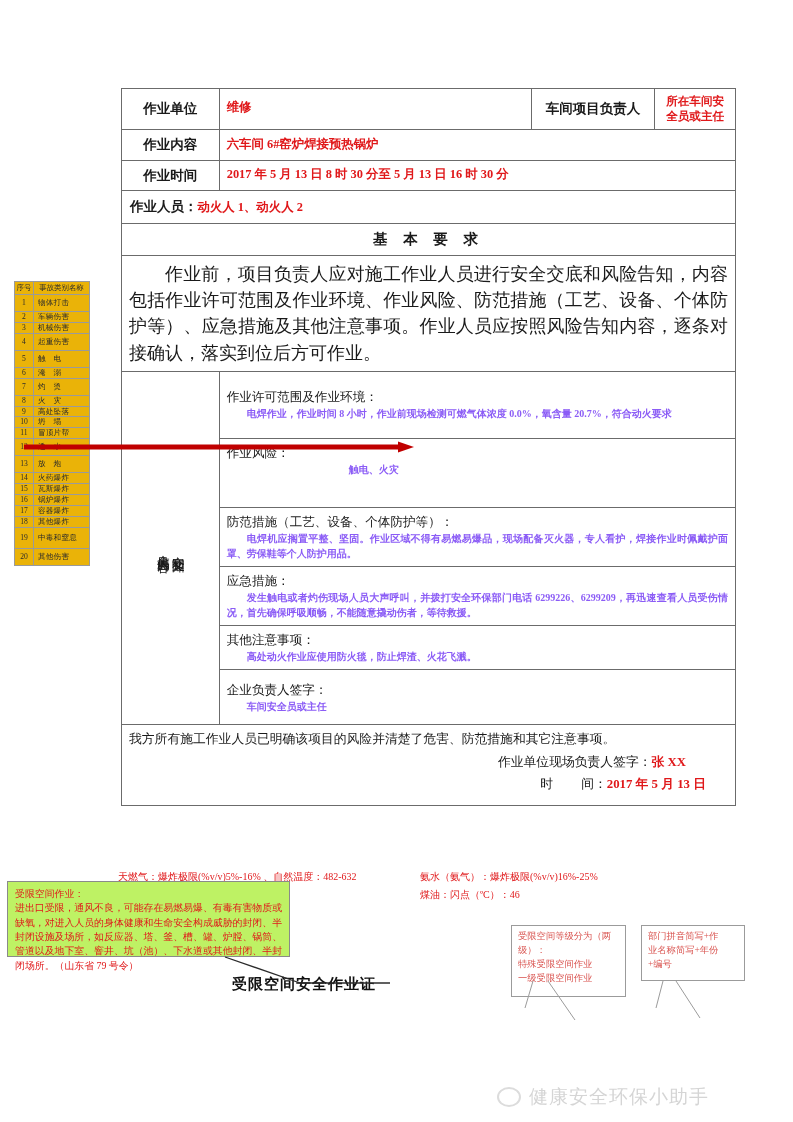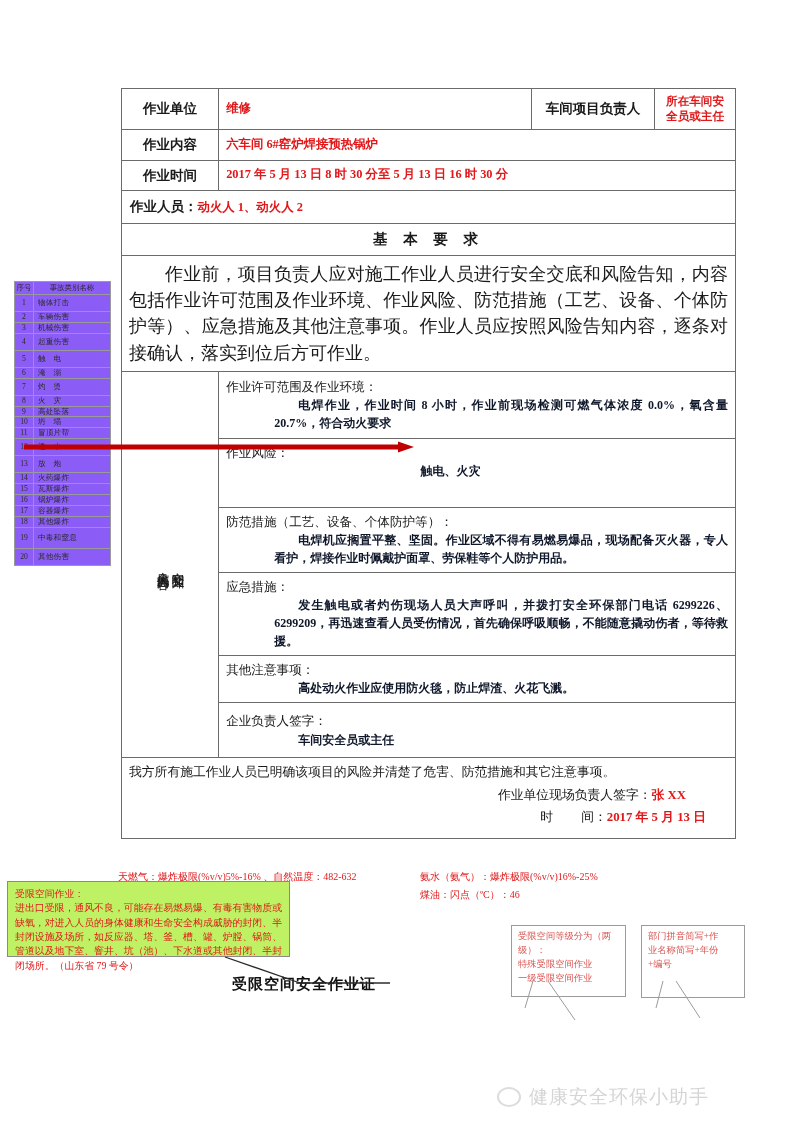--- a/index.html
+++ b/index.html
@@ -12,24 +12,24 @@
     overflow:hidden;
   }
   .page{position:absolute;left:0;top:0;width:793px;height:1122px;}
 
   
   .red{color:#e0181a;}
   .redbold{color:#e0181a;font-weight:bold;}
 
   
   #accident-table{
-    position:absolute;left:14px;top:281px;width:97px;
+    position:absolute;left:14px;top:281px;width:76px;
     border:1px solid #555;border-collapse:collapse;
     font-size:7.6px;line-height:1.05;
-    background:#8b5cf6;z-index:6;
+    background:#eab308;z-index:6;
   }
   #accident-table td,#accident-table th{
     border:1px solid #9a9a9a;
     padding:1px 1px;
     text-align:center;
     font-weight:normal;
     color:#2b2b2b;
     font-family:"Liberation Serif","DejaVu Serif",serif;
   }
   #accident-table th{font-size:7.4px;padding:2px 1px;}
@@ -53,21 +53,21 @@
     line-height:1.45;
   }
   .lbl{font-weight:bold;font-size:13.5px;white-space:nowrap;text-align:center;}
   .lbl-l{font-weight:bold;font-size:13.5px;white-space:nowrap;}
   .ctr{text-align:center;}
 
   .sec-title{text-align:center;font-weight:bold;font-size:14.5px;letter-spacing:6px;padding:4px 0;}
   .para{font-size:18px;line-height:1.55;text-indent:2em;text-align:justify;}
 
   .fldhead{font-size:12.6px;color:#1a1a1a;}
-  .fldbody{font-size:12px;font-weight:bold;color:#0f172a;line-height:1.5;text-indent:2em;text-align:justify;margin-left:48px;}
+  .fldbody{font-size:10px;font-weight:bold;color:#8b5cf6;line-height:1.5;text-indent:2em;text-align:justify;}
 
   
   .vlabel{
     width:26px;padding:2px 1px;text-align:center;
   }
   .vlabel .vwrap{
     display:flex;flex-direction:row-reverse;justify-content:center;gap:0px;
     font-size:12.6px;line-height:1.18;font-family:"Liberation Serif","DejaVu Serif",serif;
   }
   .vlabel .vcol{writing-mode:vertical-rl;text-orientation:upright;letter-spacing:1px;}
@@ -102,21 +102,21 @@
     font-family:"Liberation Sans","DejaVu Sans",sans-serif;
     color:#101010;
   }
 
   .callout{
     position:absolute;border:1px solid #9b9b9b;background:#fff;
     font-size:9.3px;line-height:1.5;color:#d9534f;
     padding:4px 6px;box-sizing:border-box;
   }
   #callout-level{left:511px;top:925px;width:115px;height:72px;}
-  #callout-code{left:641px;top:925px;width:104px;height:73px;}
+  #callout-code{left:641px;top:925px;width:104px;height:56px;}
 
   #leader-lines{position:absolute;left:0;top:860px;width:793px;height:200px;z-index:3;}
 
   
   #wechat-footer{
     position:absolute;left:0;top:1078px;width:793px;height:44px;
   }
   #wechat-footer .inner{
     position:absolute;right:84px;top:6px;
     display:flex;align-items:center;gap:8px;
@@ -225,21 +225,21 @@
 
   <svg id="risk-arrow" viewBox="0 0 390 12">
     <line x1="0" y1="6" x2="374" y2="6" stroke="#c00000" stroke-width="5.2"></line>
     <polygon points="374,0.5 390,6 374,11.5" fill="#c00000"></polygon>
   </svg>
 
   <table id="main-table">
     <tbody>
       <tr>
         <td class="lbl" style="width:86px;">作业单位</td>
-        <td class="redbold" style="width:330px;">维修</td>
+        <td class="redbold" style="width:330px;font-family:Liberation Mono, monospace;">维修</td>
         <td class="lbl" style="width:110px;">车间项目负责人</td>
         <td class="redbold ctr" style="width:72px;font-size:11.6px;line-height:1.3;">所在车间安全员或主任</td>
       </tr>
       <tr>
         <td class="lbl">作业内容</td>
         <td class="redbold" colspan="3">六车间 6#窑炉焊接预热锅炉</td>
       </tr>
       <tr>
         <td class="lbl">作业时间</td>
         <td class="redbold" colspan="3">2017 年  5 月 13 日 8 时 30 分至 5 月 13 日 16 时 30 分</td>

